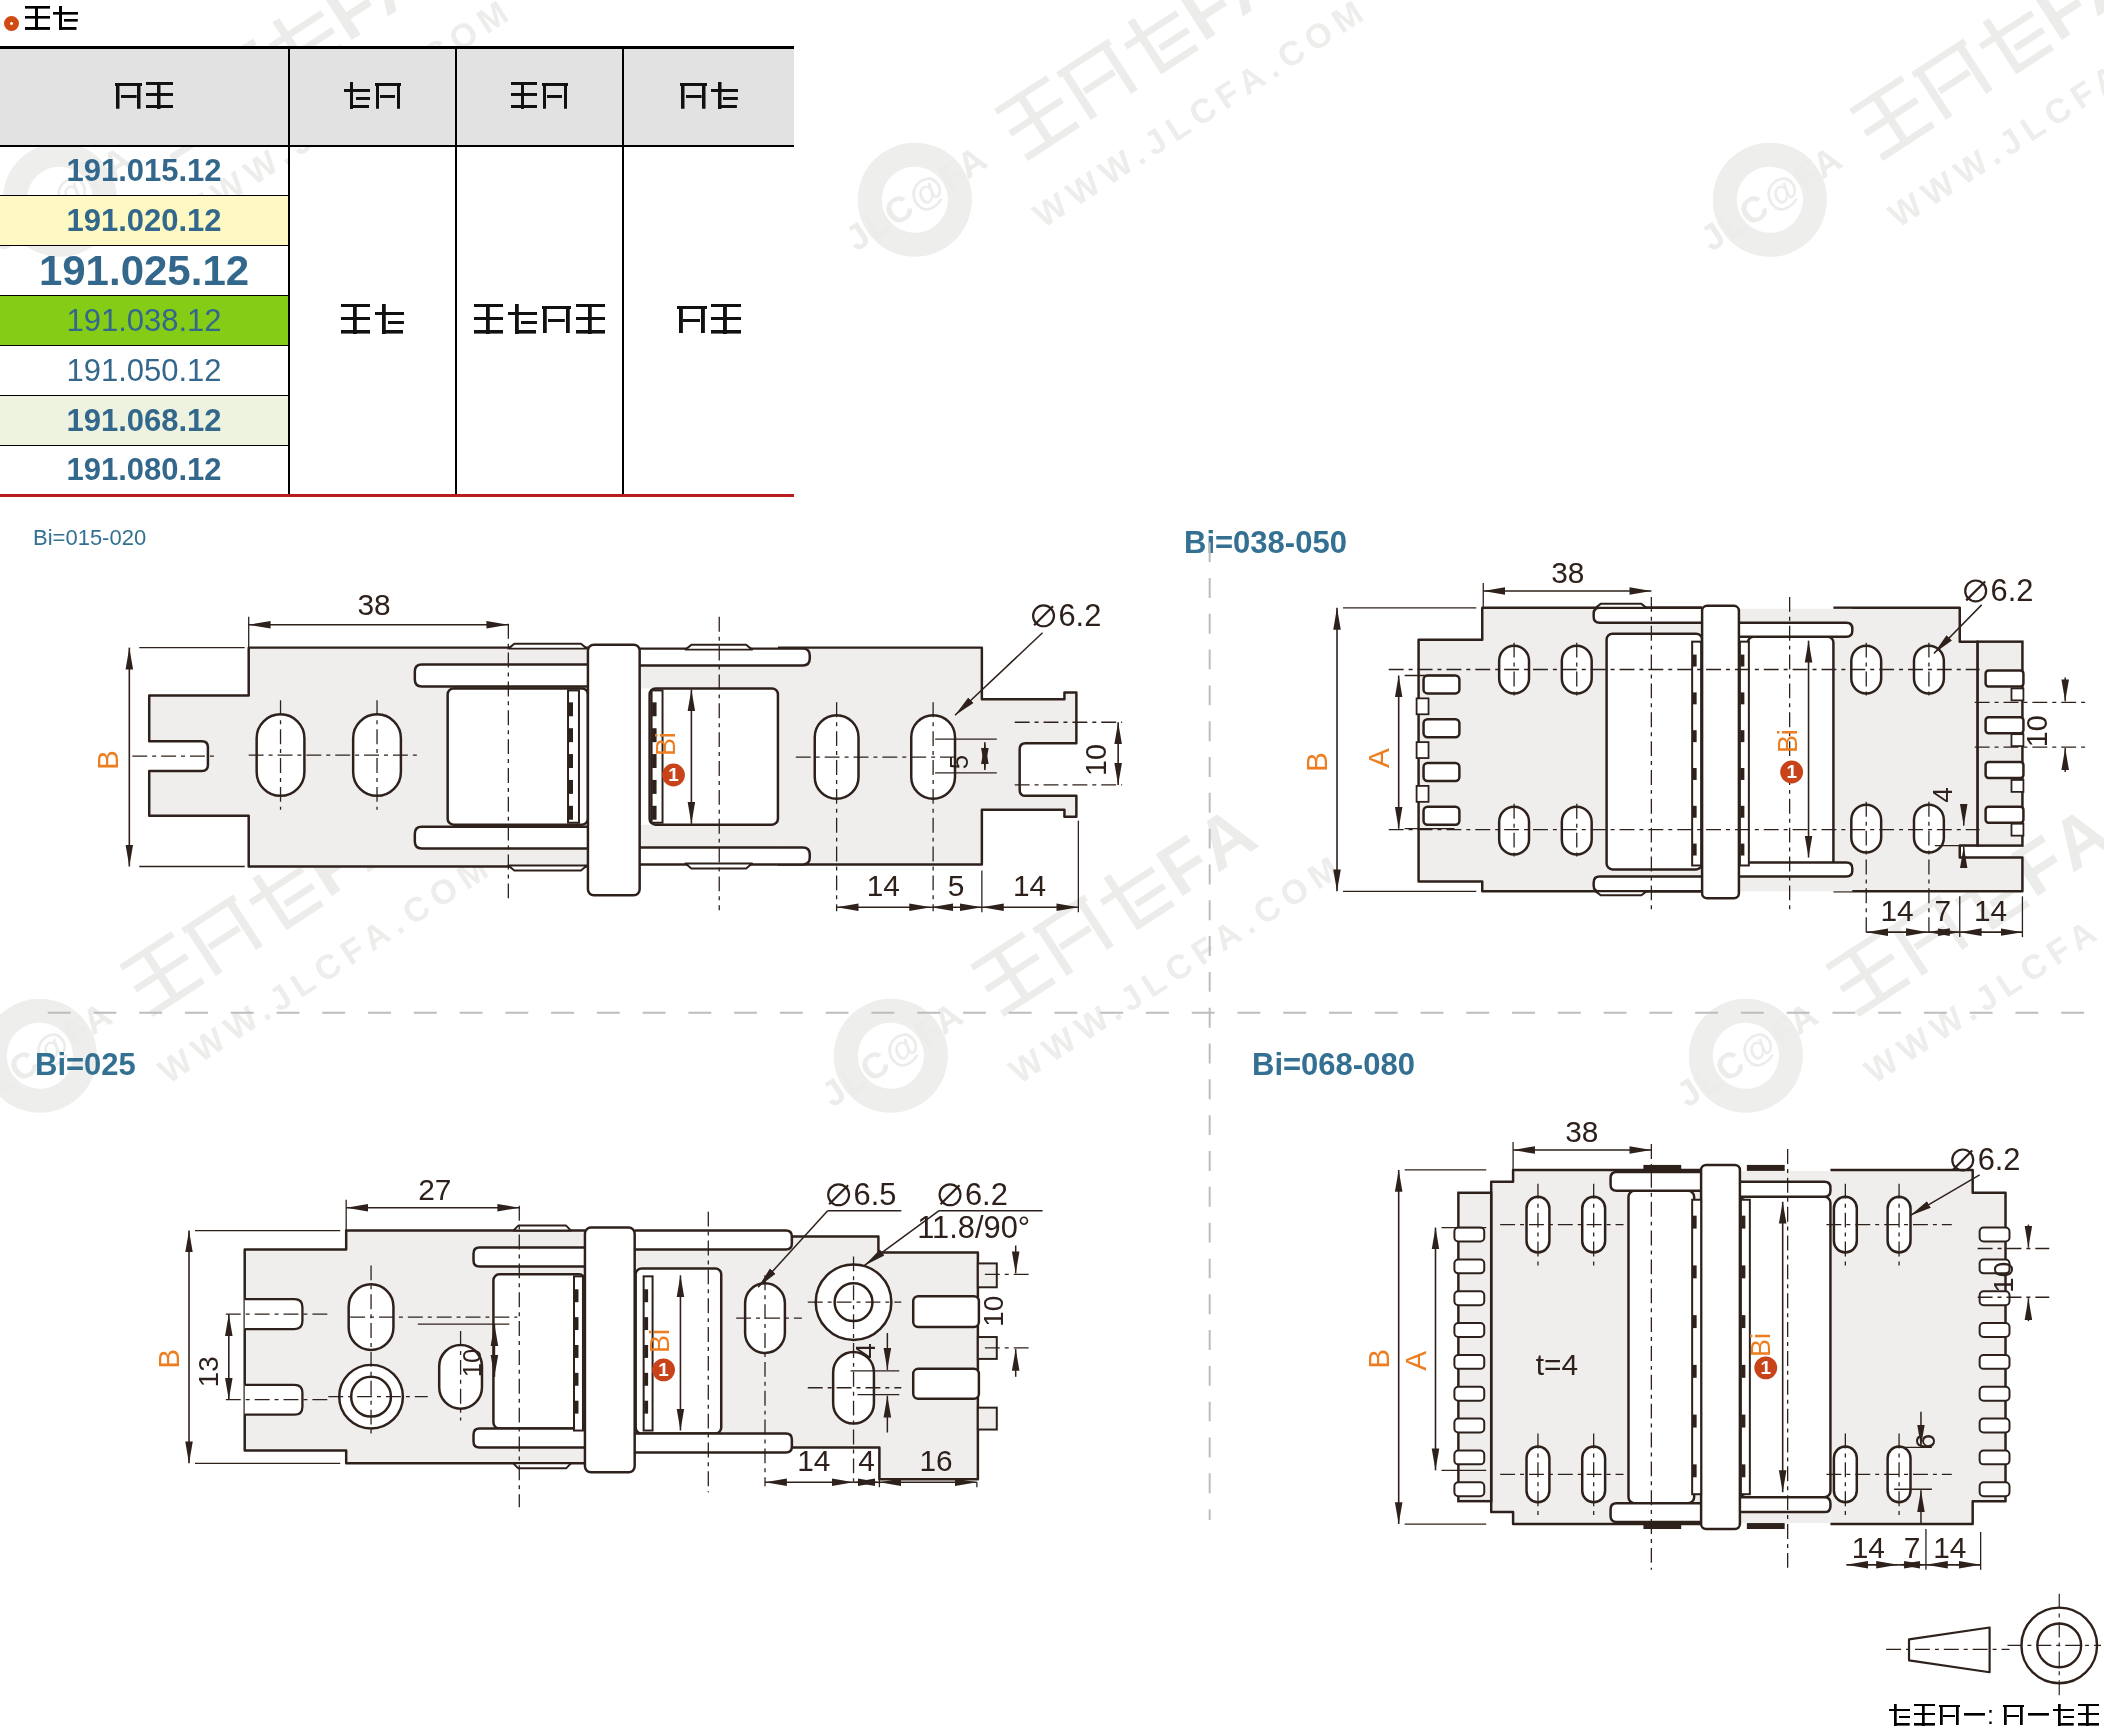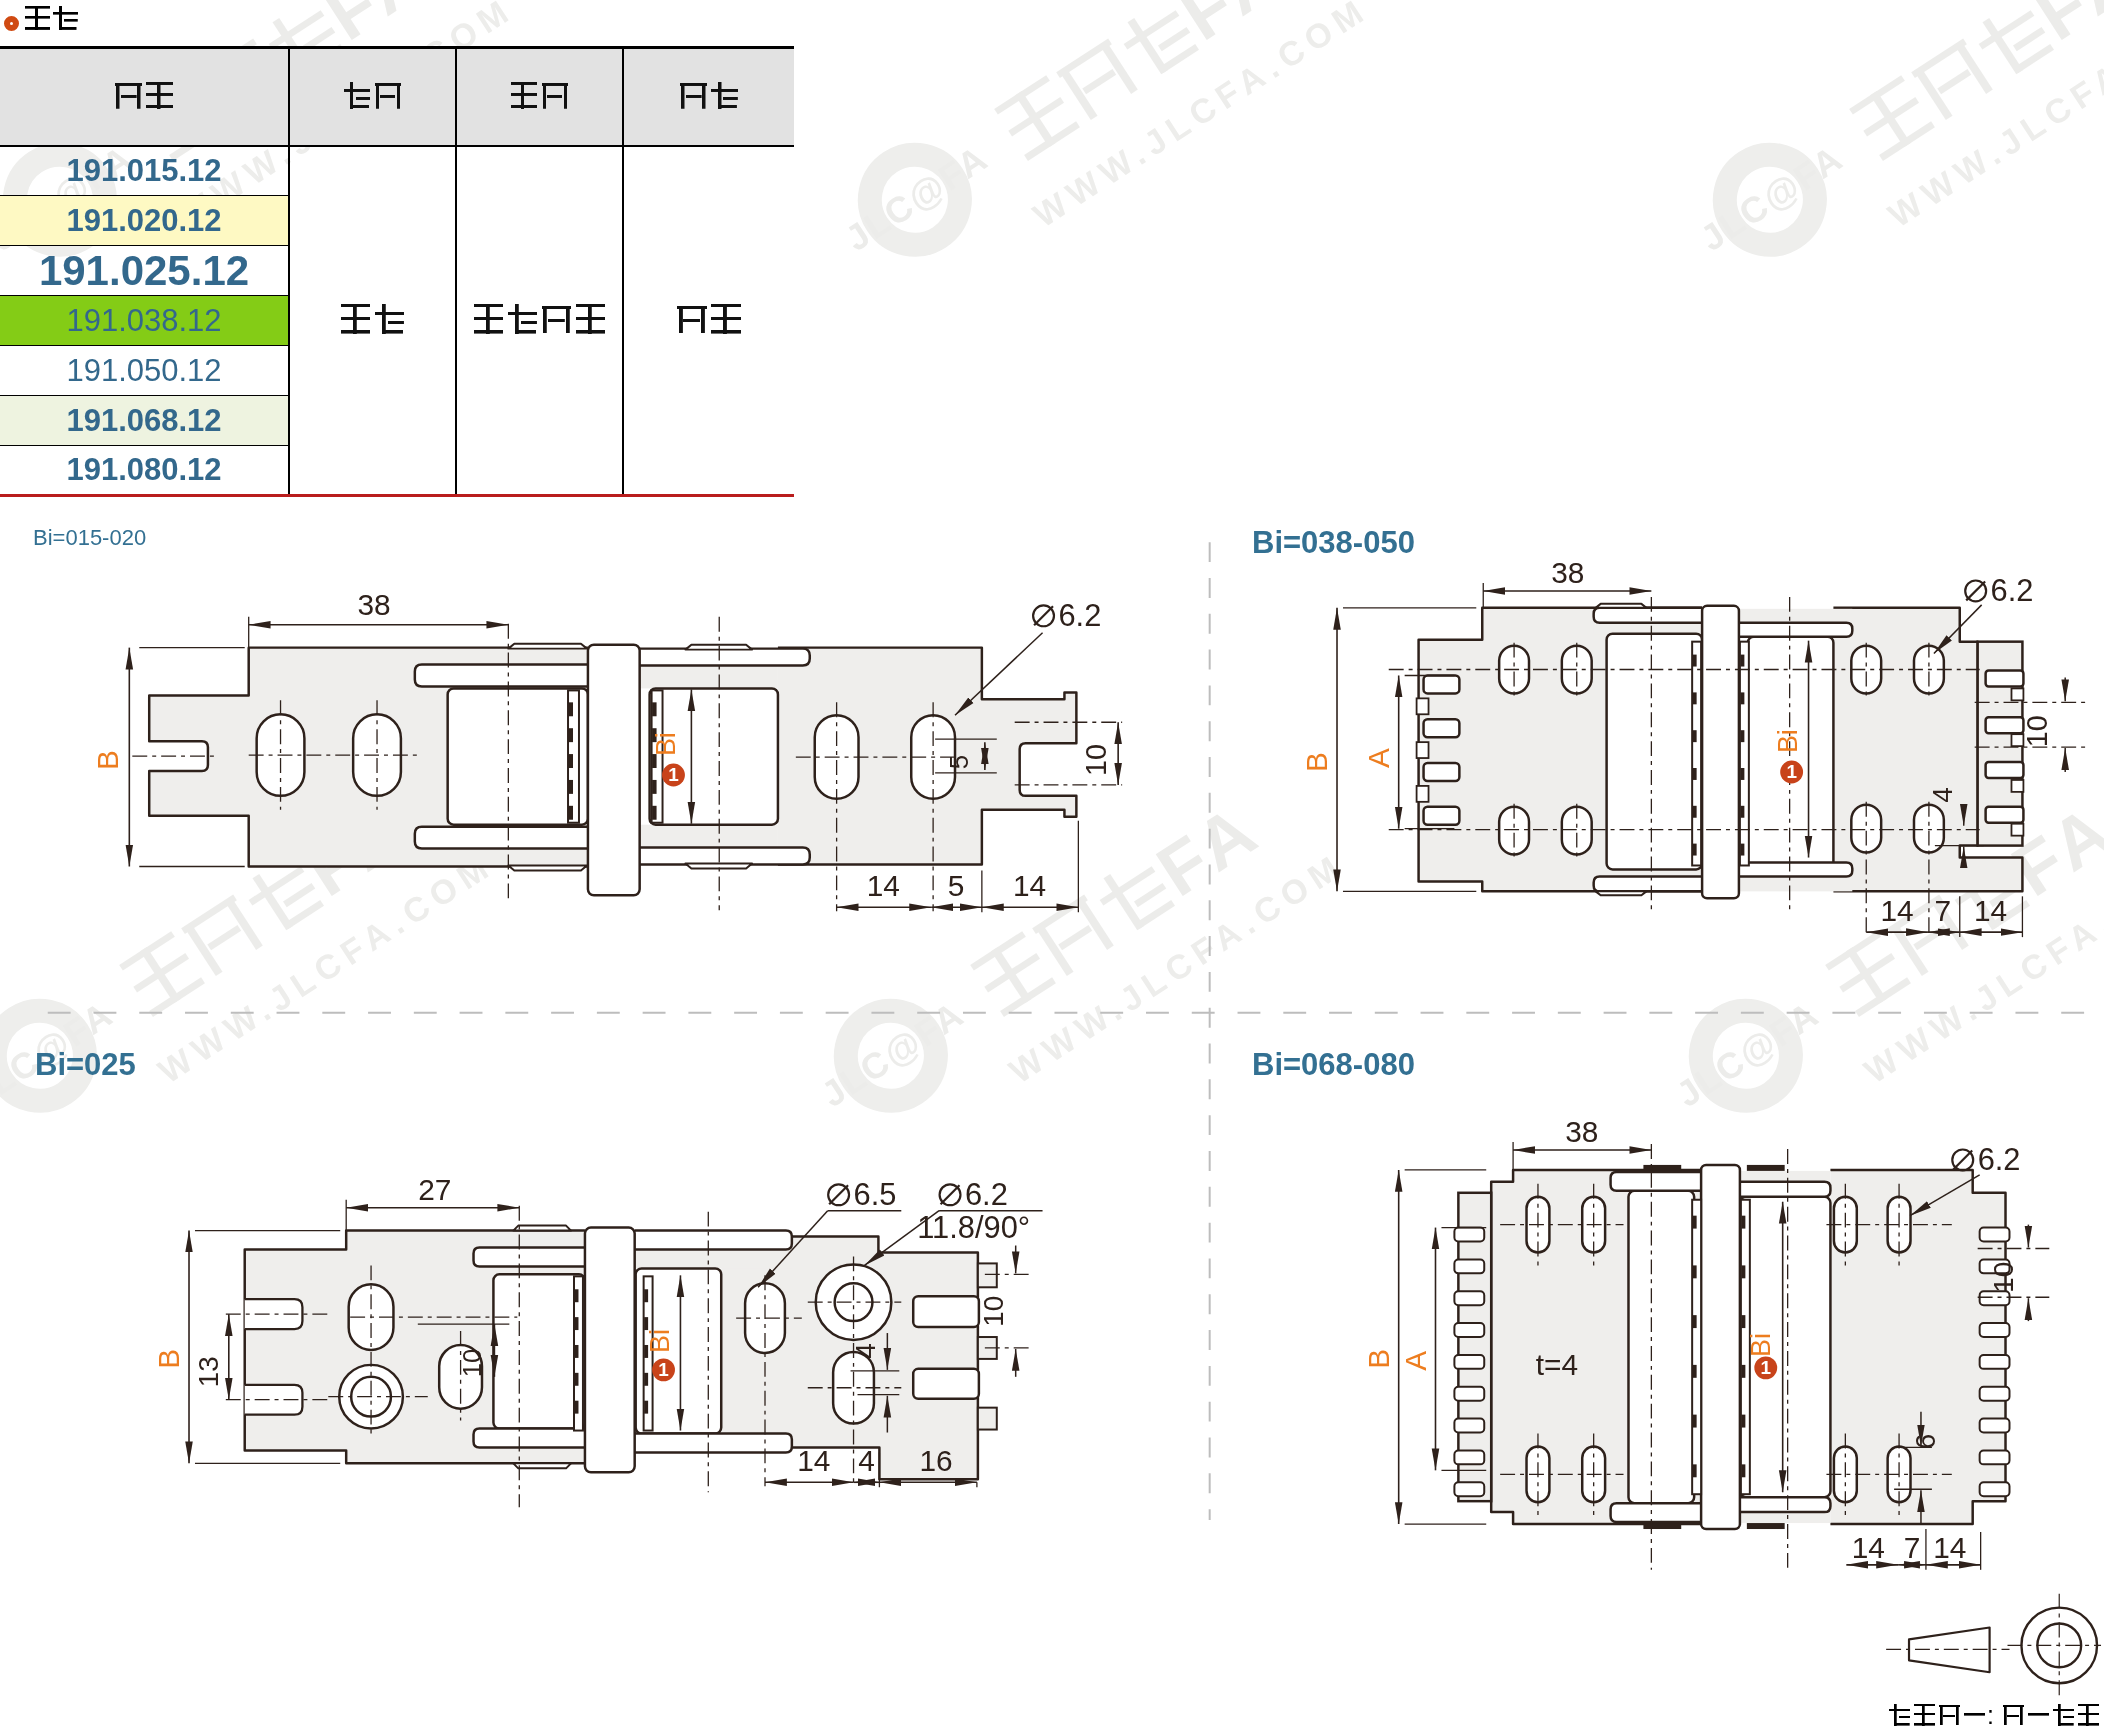--- a/index.html
+++ b/index.html
@@ -97,21 +97,21 @@
         <tr>
           <td style="width:289px;background:#eef3e0;border-bottom:1.5px solid #000;text-align:center;font-weight:bold;color:#33688c;font-size:31px;height:50px;border-right:2.5px solid #000">191.068.12</td>
         </tr>
         <tr>
           <td style="width:289px;background:transparent;border-bottom:2px solid #000;text-align:center;font-weight:bold;color:#33688c;font-size:31px;height:50px;border-right:2.5px solid #000">191.080.12</td>
         </tr>
       </tbody>
     </table>
     <div class="abs" style="left:4px;top:3px"><span style="display:inline-block;width:15px;height:15px;border:6.5px solid #d04a12;border-radius:50%;vertical-align:-3px"></span>&nbsp;<span style="font-size:28px;color:#000;font-weight:bold;"><span class="zh za"></span><span class="zh zc"></span></span></div>
     <div class="abs" style="left:33px;top:525px;font-size:22px;font-weight:normal;color:#337092">Bi=015-020</div>
-    <div class="abs" style="left:1252px;top:525px;font-size:31px;font-weight:bold;color:#337092">Bi=038-050</div>
+    <div class="abs" style="left:1184px;top:525px;font-size:31px;font-weight:bold;color:#337092">Bi=038-050</div>
     <div class="abs" style="left:35px;top:1047px;font-size:31px;font-weight:bold;color:#337092">Bi=025</div>
     <div class="abs" style="left:1252px;top:1047px;font-size:31px;font-weight:bold;color:#337092">Bi=068-080</div>
     <div class="abs" style="left:1887px;top:1701px;color:#000;font-size:25px"><span style="font-size:25px;color:#000;"><span class="zh zc"></span><span class="zh za"></span><span class="zh zb"></span><span class="zh zd"></span></span><span>: </span><span style="font-size:25px;color:#000;"><span class="zh zb"></span><span class="zh zd"></span><span class="zh zc"></span><span class="zh za"></span></span></div>
     <svg width="2104" height="1728" viewBox="0 0 2115 1737" style="position:absolute;left:0;top:0" font-family="Liberation Sans, sans-serif">
 <defs>
         <marker id="ae" markerUnits="userSpaceOnUse" markerWidth="24" markerHeight="12" refX="22" refY="6" orient="auto">
           <path d="M0,2.2 L22,6 L0,9.8 Z" fill="#2e211b"></path>
         </marker>
         <marker id="as" markerUnits="userSpaceOnUse" markerWidth="24" markerHeight="12" refX="22" refY="6" orient="auto-start-reverse">
           <path d="M0,2.2 L22,6 L0,9.8 Z" fill="#2e211b"></path>

